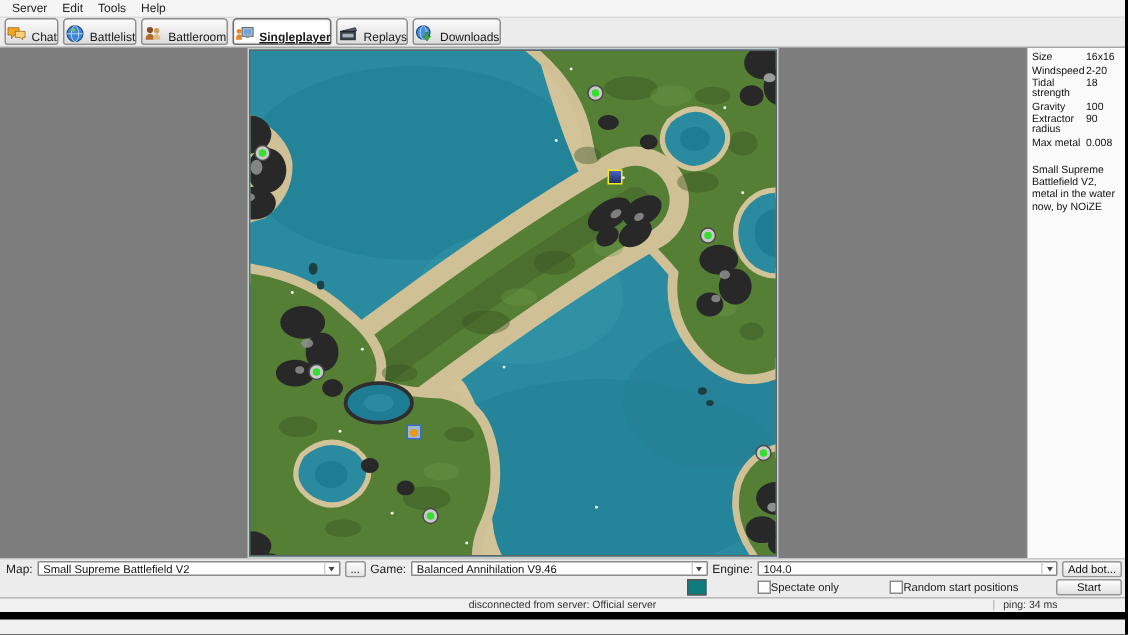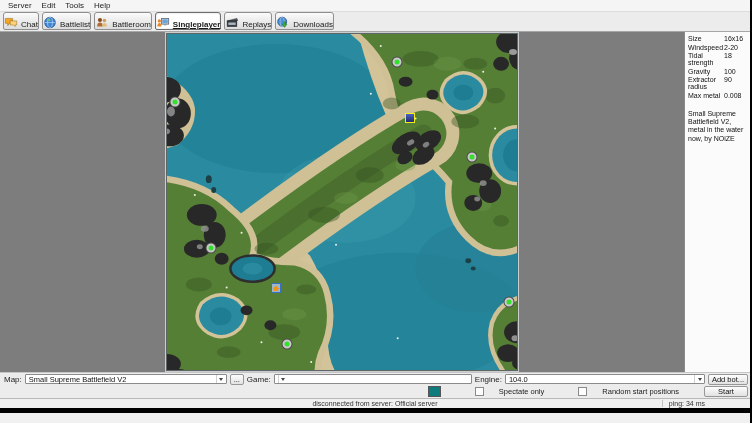--- a/index.html
+++ b/index.html
@@ -62,21 +62,21 @@
   .combo-map{width:202px;}
   .combo-game{width:198px;}
   .combo-engine{flex:1;}
   .btn{height:11px;background:linear-gradient(#fdfdfd,#e2e2e2);border:1px solid #979797;border-radius:2px;
        font-size:7.5px;color:#111;font-family:inherit;padding:0 5px;line-height:9px;cursor:default;}
   .btn-browse{width:14px;padding:0;}
   .btn-addbot{width:40px;padding:0;}
   .frow2{height:13px;background:#ececec;display:flex;align-items:center;justify-content:flex-end;
          gap:6px;padding:0 2px;box-sizing:border-box;font-size:7.5px;color:#222;}
   .swatch{width:11px;height:9px;border:1px solid #555;background:#0e7c7c;}
-  .chk{display:inline-flex;align-items:center;gap:15px;cursor:default;padding-left:28px;}
+  .chk{display:inline-flex;align-items:center;gap:0;cursor:default;padding-left:28px;}
   .chk .box{width:7px;height:7px;background:#fdfdfd;border:1px solid #8a8a8a;display:inline-block;}
   .btn-start{width:44px;margin-left:19px;}
 
   
   .statusbar{height:9px;background:#f0f0f0;border-top:1px solid #b8b8b8;position:relative;font-size:7px;color:#333;}
   .status-msg{position:absolute;left:0;right:0;top:1px;text-align:center;}
   .status-ping{position:absolute;right:45px;top:1px;padding-left:6px;border-left:1px solid #c2c2c2;}
   .bottom-black{height:5px;background:#000;}
 </style>
 </head>
@@ -346,20 +346,21 @@
 
   <div class="frow1">
     <span class="flabel">Map:</span>
     <div class="combo combo-map">
       <span class="combo-text">Small Supreme Battlefield V2</span>
       <span class="combo-arrow"></span>
     </div>
     <button class="btn btn-browse">...</button>
     <span class="flabel">Game:</span>
     <div class="combo combo-game">
+      <span class="combo-text">Balanced Annihilation V9.46</span>
       <span class="combo-arrow"></span>
     </div>
     <span class="flabel">Engine:</span>
     <div class="combo combo-engine">
       <span class="combo-text">104.0</span>
       <span class="combo-arrow"></span>
     </div>
     <button class="btn btn-addbot">Add bot...</button>
   </div>
 

